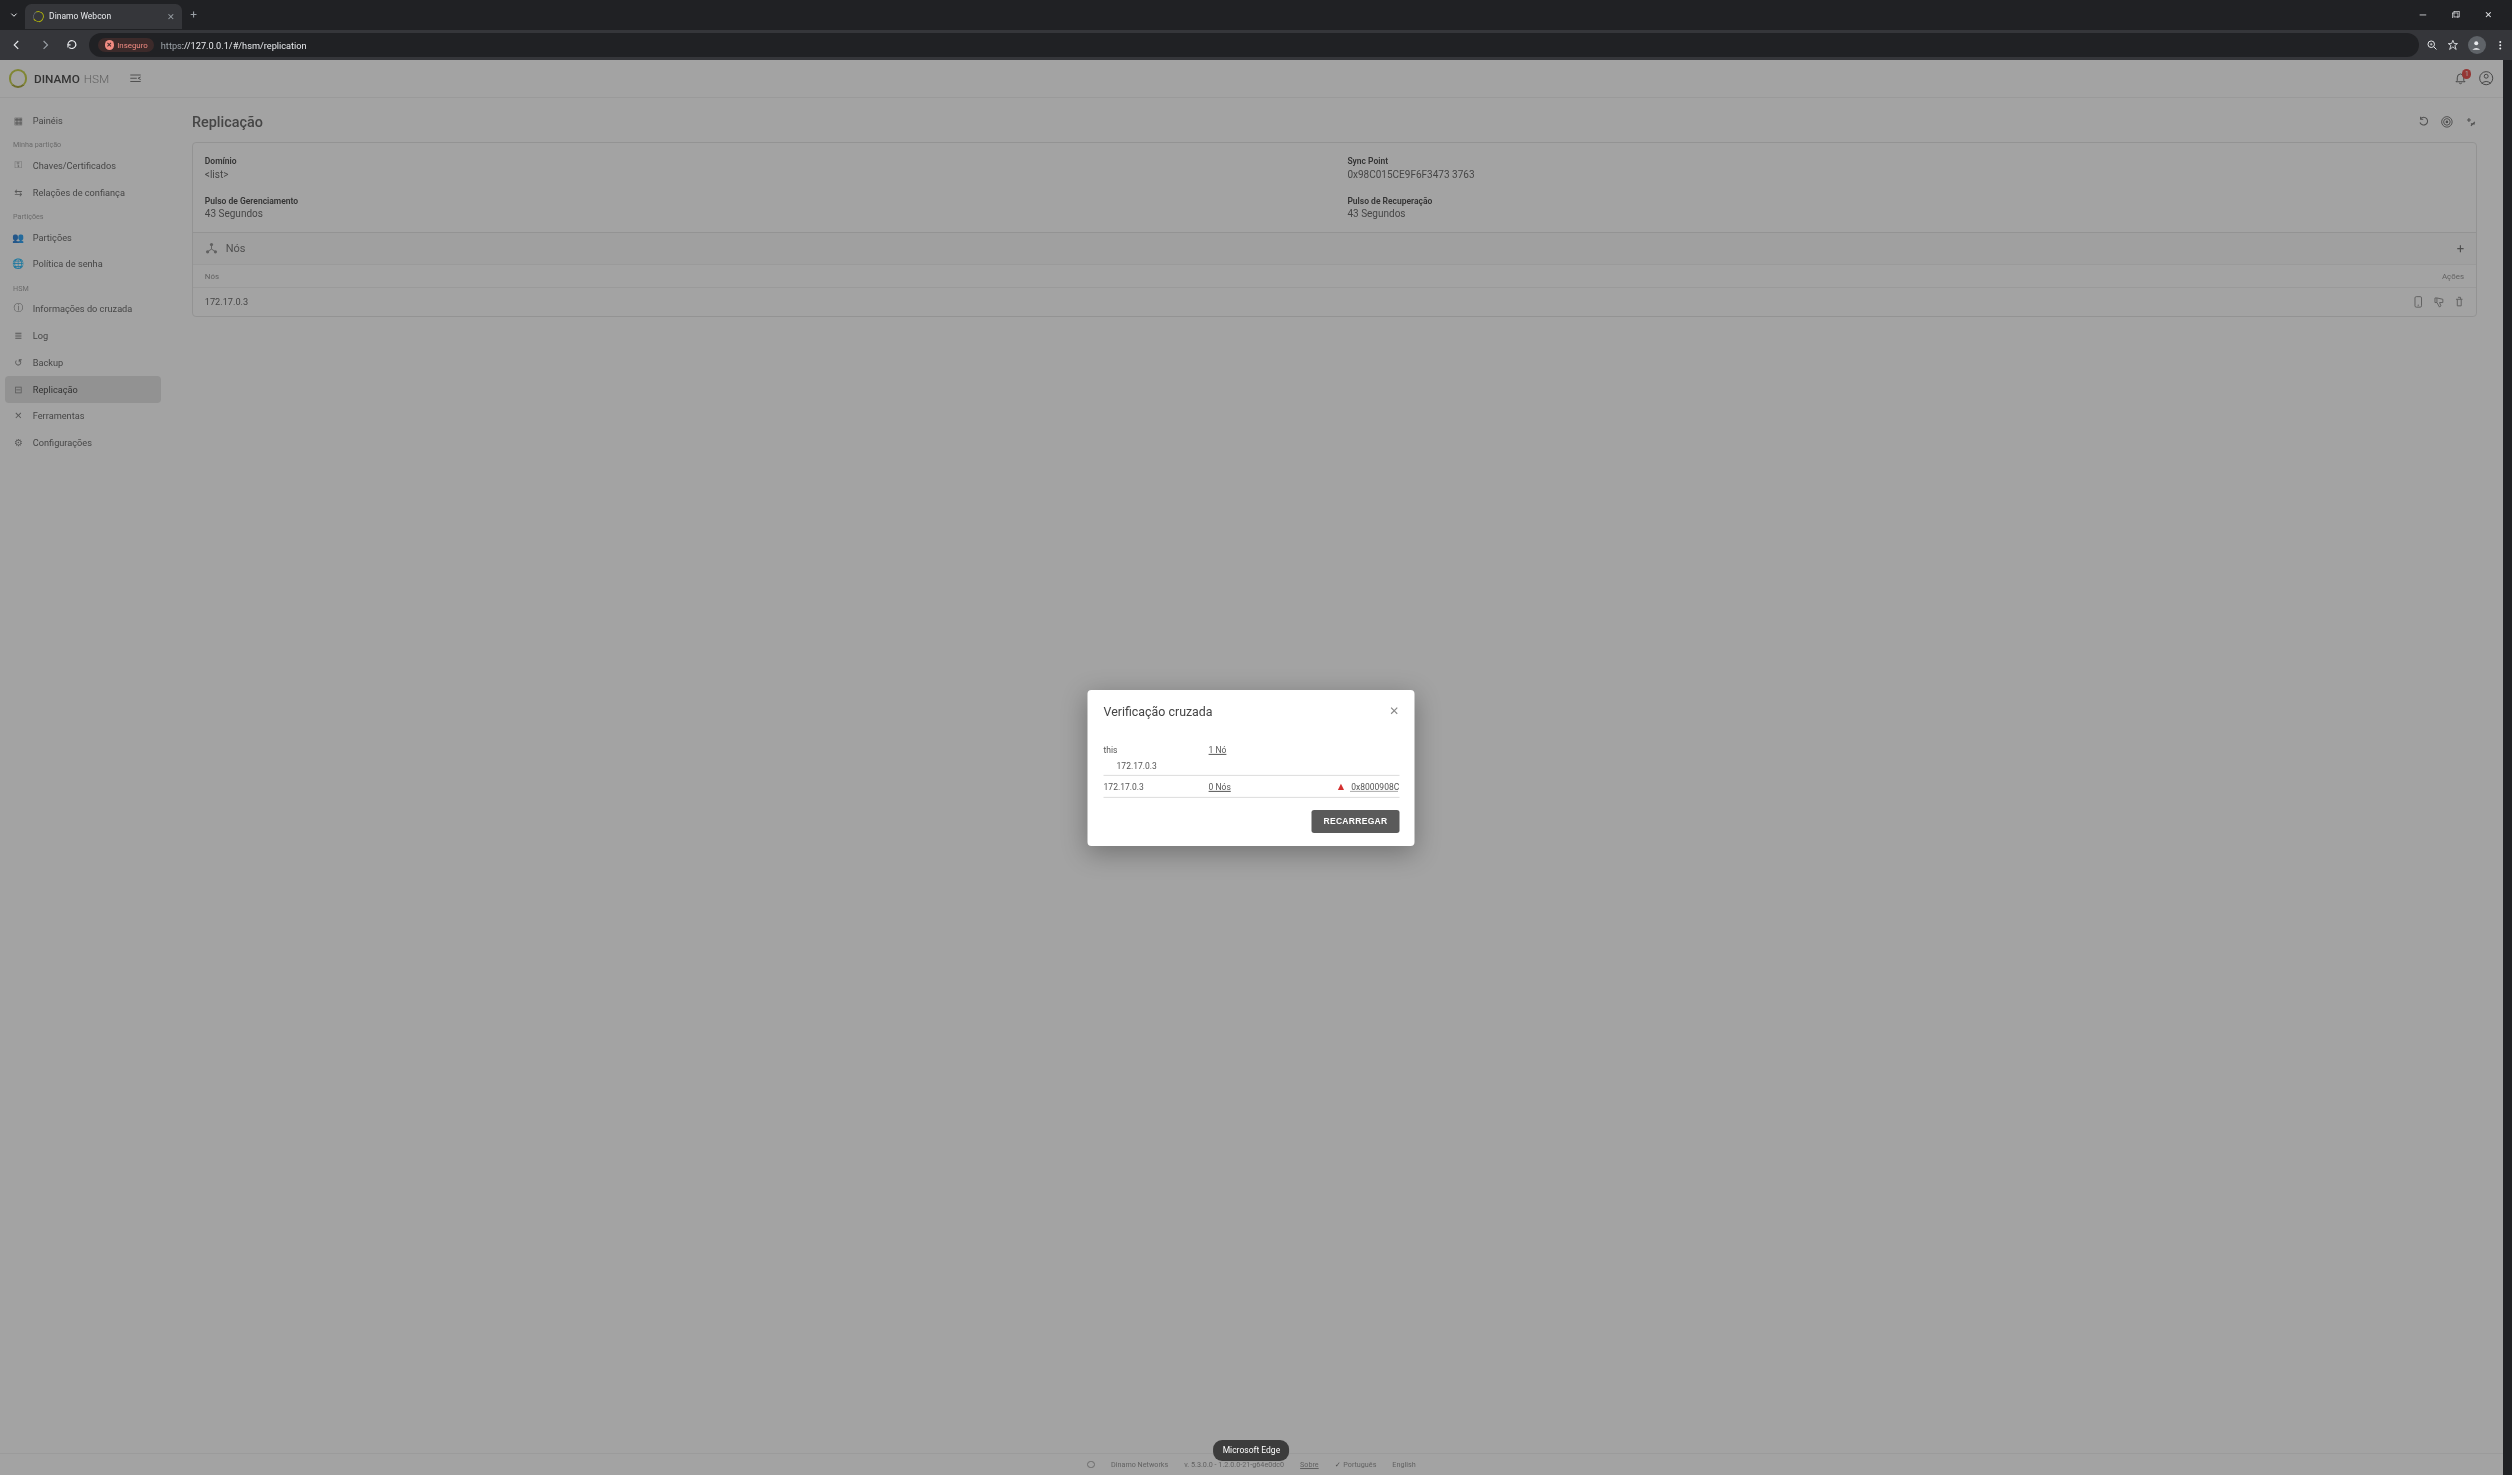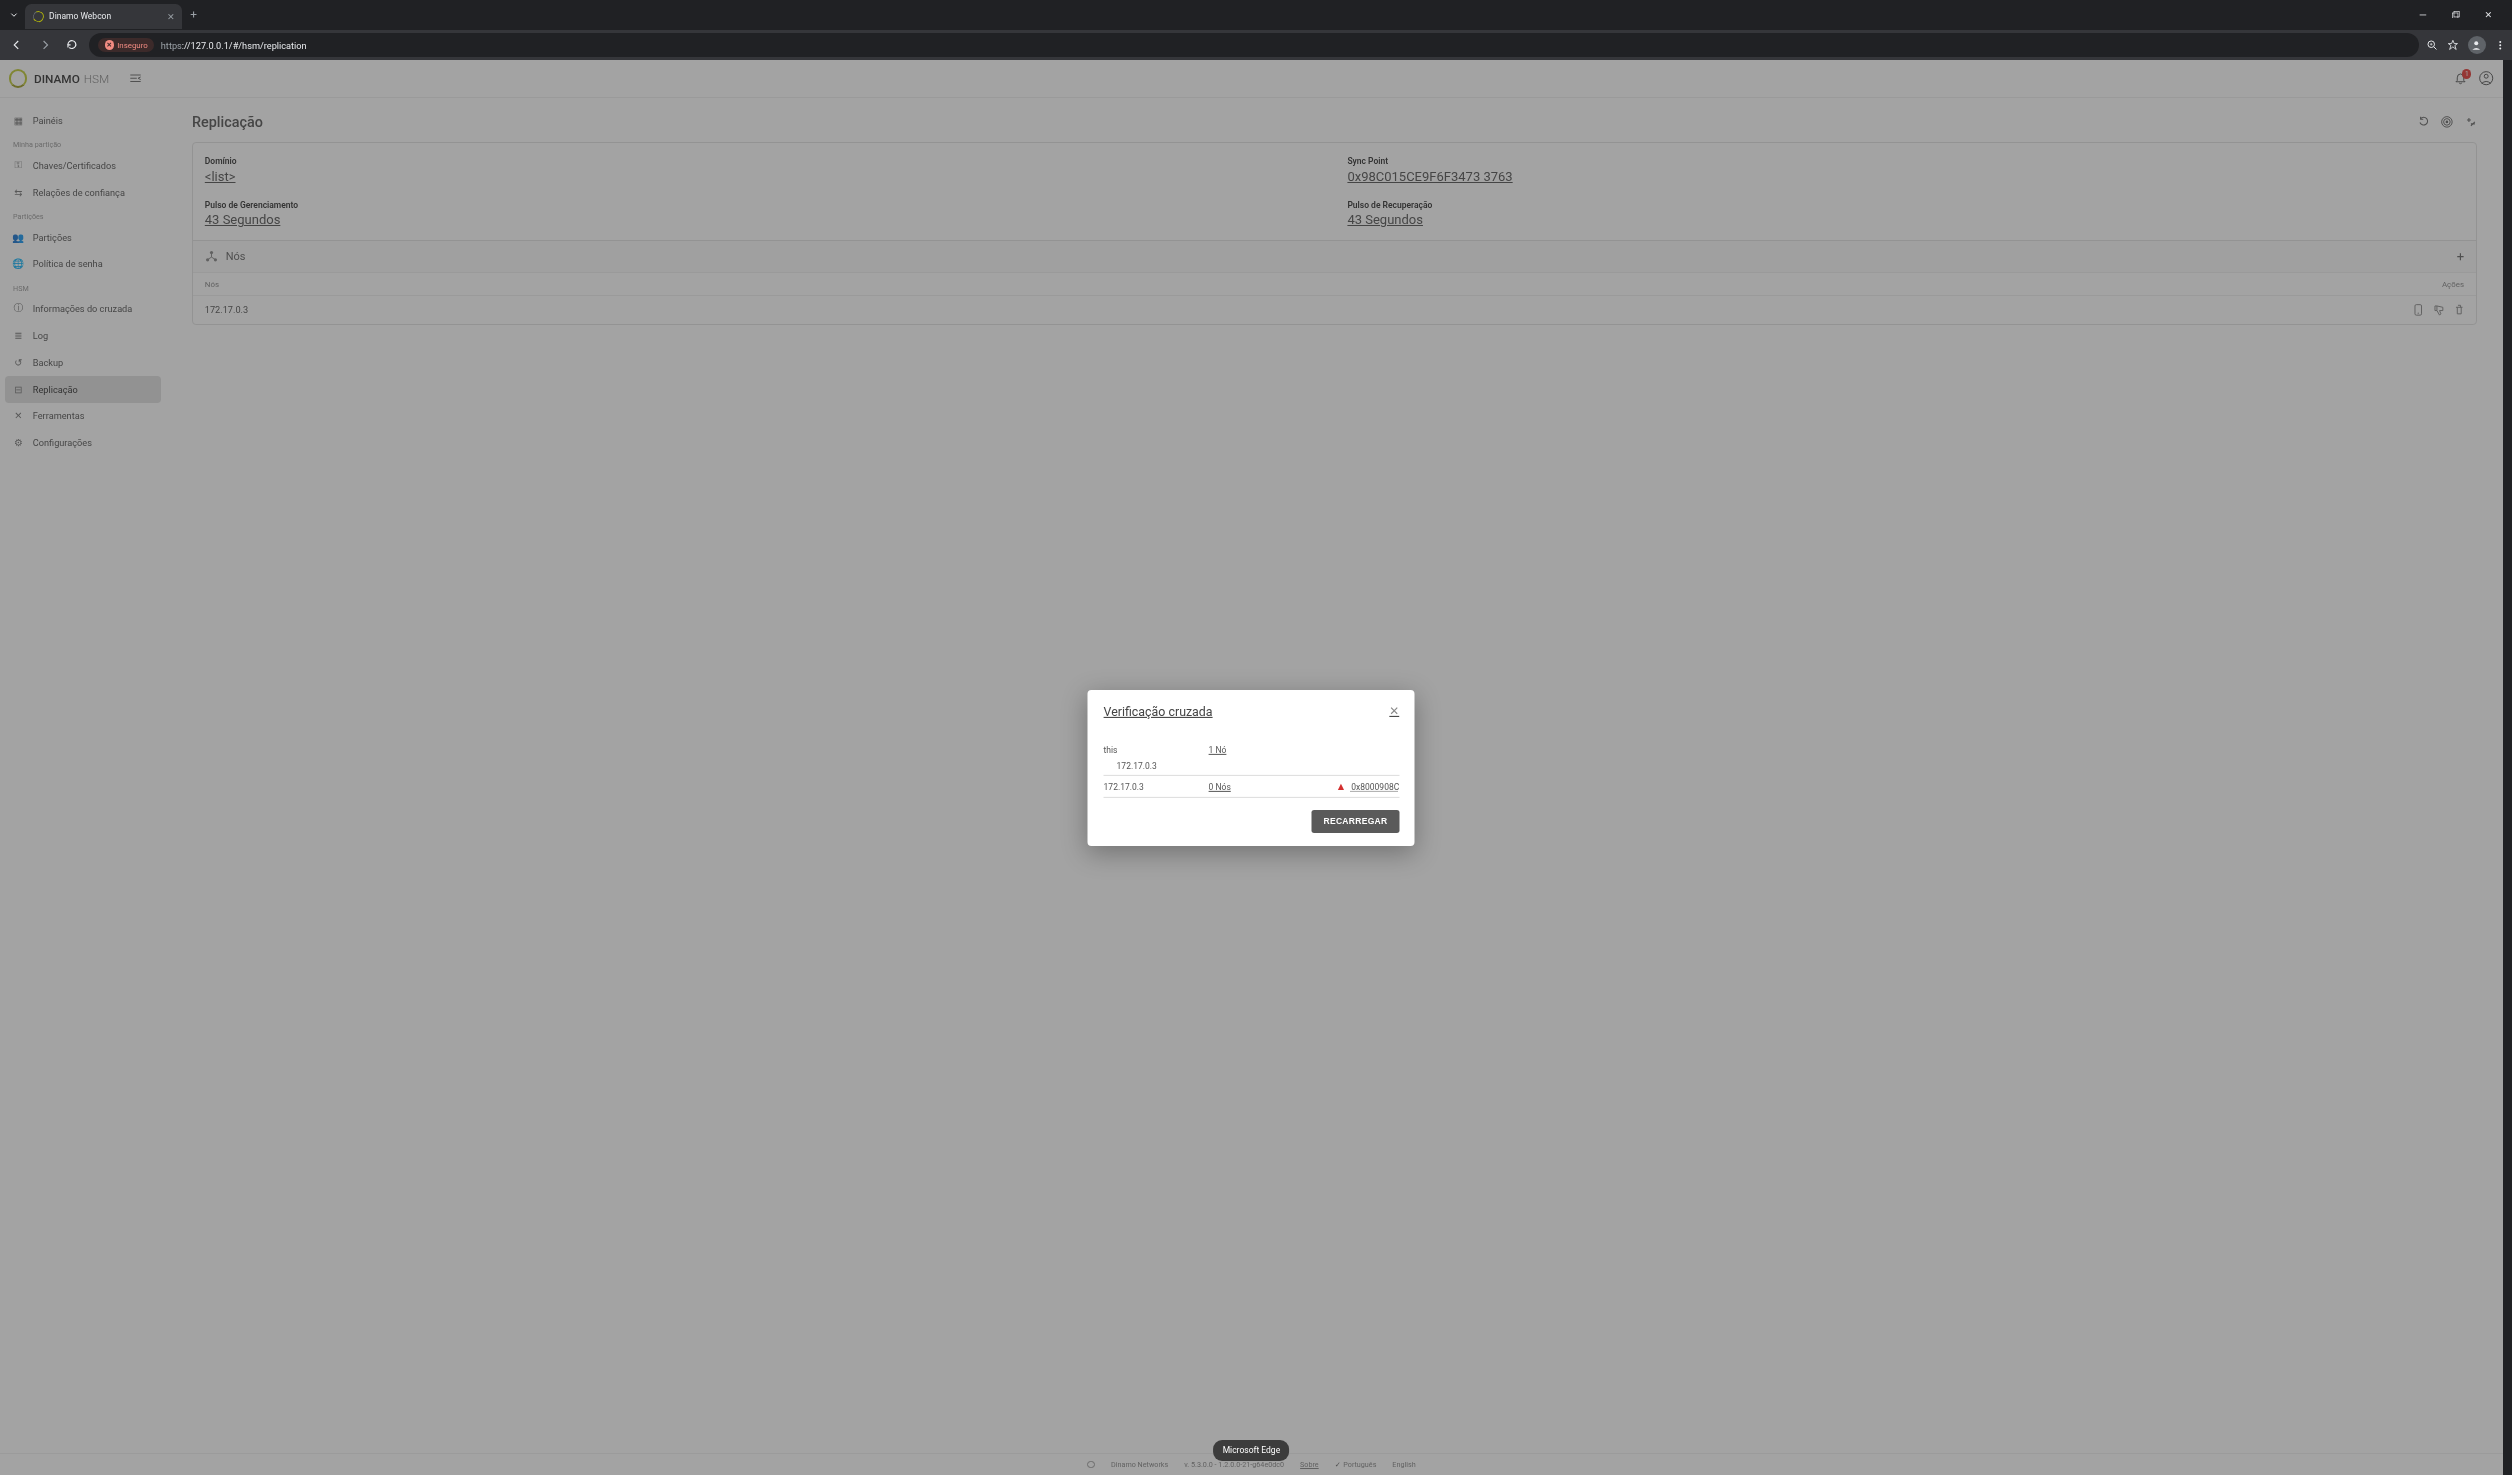--- a/index.html
+++ b/index.html
@@ -51,21 +51,21 @@
 
   .main { flex:1; padding: 15.7px 26px; overflow-y:auto;}
   .page-title-row { display:flex; align-items:center; margin-bottom:11.8px;}
   .page-title { font-size:14.4px; font-weight:500; color:#555;}
   .title-actions { margin-left:auto; display:flex; gap:11.8px; color:#666;}
   .title-actions span { cursor:pointer; font-size:11.8px;}
 
   .info-card { border:0.7px solid #e2e2e2; border-radius:3.9px; }
   .info-grid { display:grid; grid-template-columns: 1fr 1fr; padding: 13px 11.8px; gap: 15.7px 26px;}
   .info-label { font-size:8.5px; font-weight:600; color:#333; margin-bottom:2.6px;}
-  .info-value { font-size:13px; color:#555;text-decoration:underline;}
+  .info-value { font-size:10px; color:#555;}
 
   .section-header { display:flex; align-items:center; padding: 7.9px 11.8px; border-top:0.7px solid #e2e2e2; background:#fafafa;}
   .section-header .sec-icon { color:#888; margin-right:7.9px; font-size:11.8px;}
   .section-header .sec-title { font-size:11px; color:#666;}
   .section-header .sec-add { margin-left:auto; color:#666; font-size:13px; cursor:pointer;}
 
   .table-head { display:flex; padding: 6.5px 11.8px; font-size:7.9px; color:#888; border-top:0.7px solid #eee;}
   .th-nodes { flex:1; }
   .th-actions { }
   .table-row { display:flex; align-items:center; padding: 7.9px 11.8px; border-top:0.7px solid #eee; font-size:9.2px; color:#555;}
@@ -73,21 +73,21 @@
   .row-actions span { cursor:pointer; font-size:11px;}
 
   .footer { height: 22px; display:flex; align-items:center; justify-content:center; gap:16px; font-size:7.2px; color:#888; border-top:0.7px solid #f0f0f0;}
   .footer .ring-sm { width:7.9px; height:7.9px; border:1.3px solid #999; border-radius:50%;}
   .footer a { text-decoration:underline; color:#888;}
   .footer .lang { display:flex; gap:2.6px; align-items:center;}
   .footer .check { color:#666;}
 
   
   .modal { position:absolute; z-index:10; top: 50%; left:50%; transform:translate(-50%, -50%); width: 327px; background:#fff; border-radius:3.9px; box-shadow: 0 6.5px 26px rgba(0,0,0,0.3); padding: 14.4px 15.7px 13px;}
-  .modal-title-row { display:flex; align-items:center; margin-bottom: 22px; text-decoration: underline;}
+  .modal-title-row { display:flex; align-items:center; margin-bottom: 22px;}
   .modal-title { font-size:12.4px; color:#444;}
   .modal-close { margin-left:auto; color:#888; font-size:11.8px; cursor:pointer;}
   .check-row { display:flex; align-items:center; font-size:8.5px; color:#555; padding: 3.9px 0;}
   .check-row .c1 { flex: 0 0 105px;}
   .check-row .c2 { flex: 0 0 79px; text-decoration: underline;}
   .check-row .c3 { flex:1; text-align:right; display:flex; align-items:center; justify-content:flex-end; gap:5.2px;}
   .check-subrow { font-size:8.5px; color:#555; padding: 2.6px 0 3.9px 13px;}
   .divider { border-top:0.7px solid #ddd; }
   .warn-triangle { color:#d32f2f; font-size:10.5px;}
   .err-link { text-decoration: underline dotted; color:#555;}

